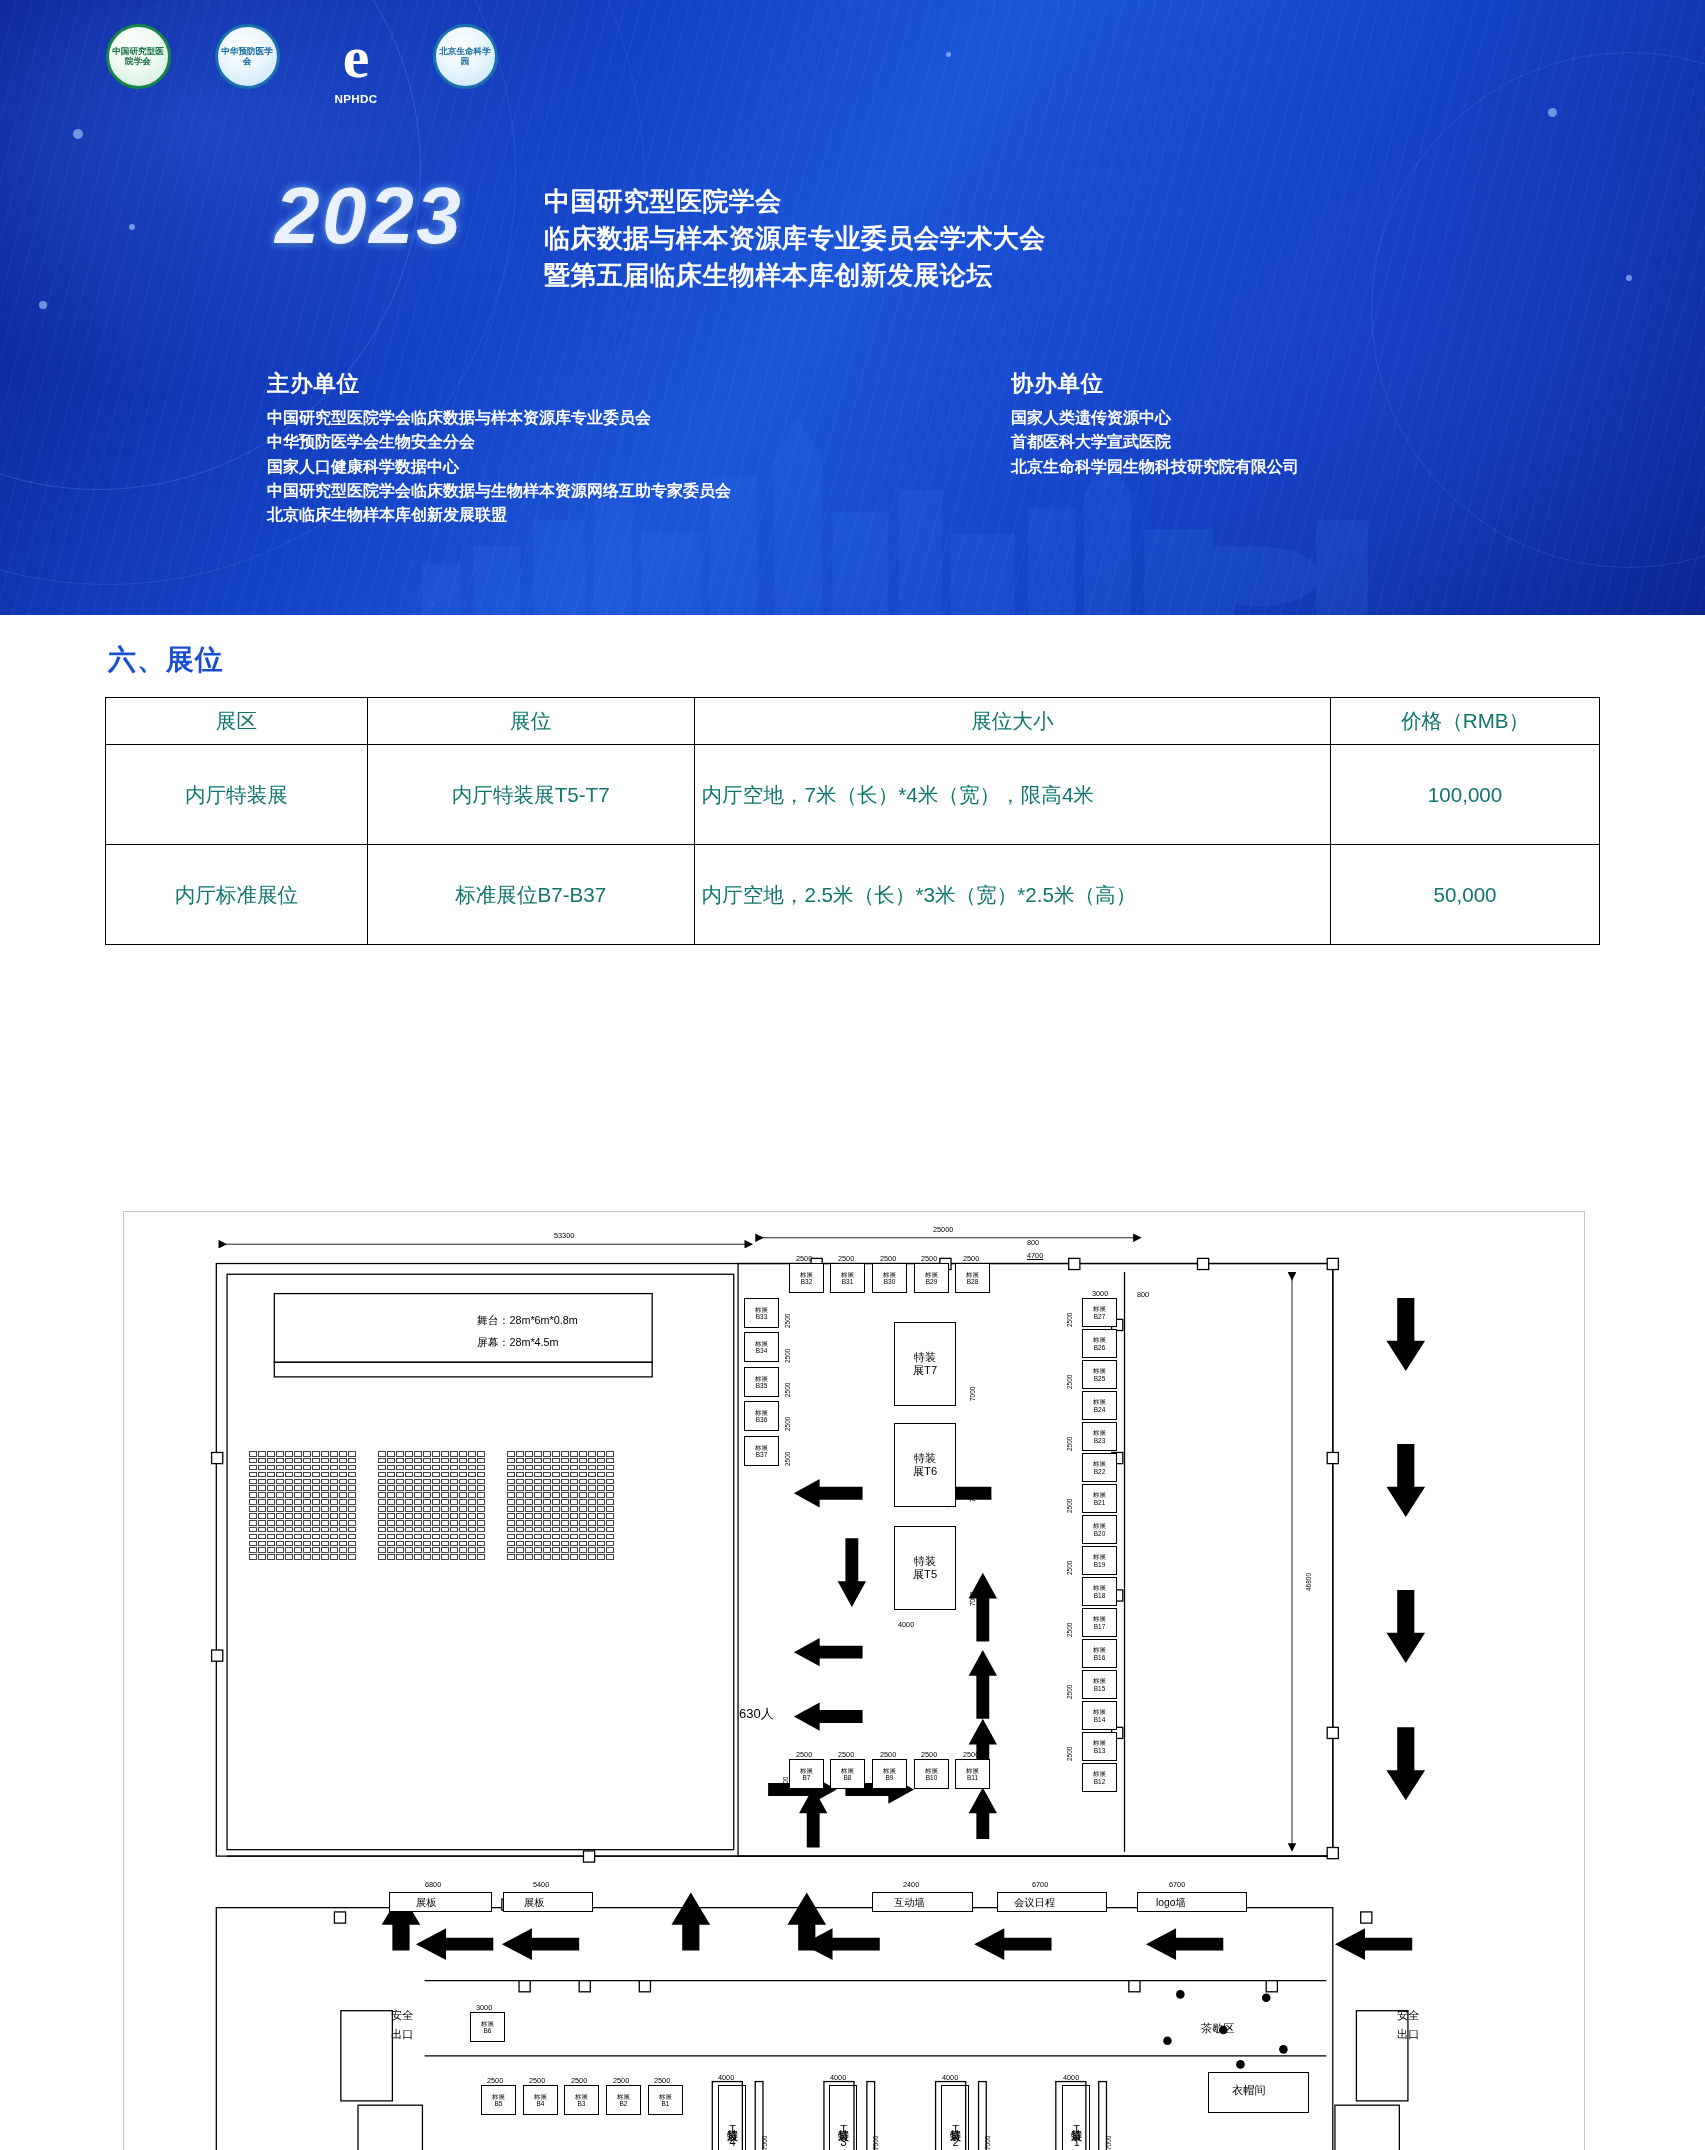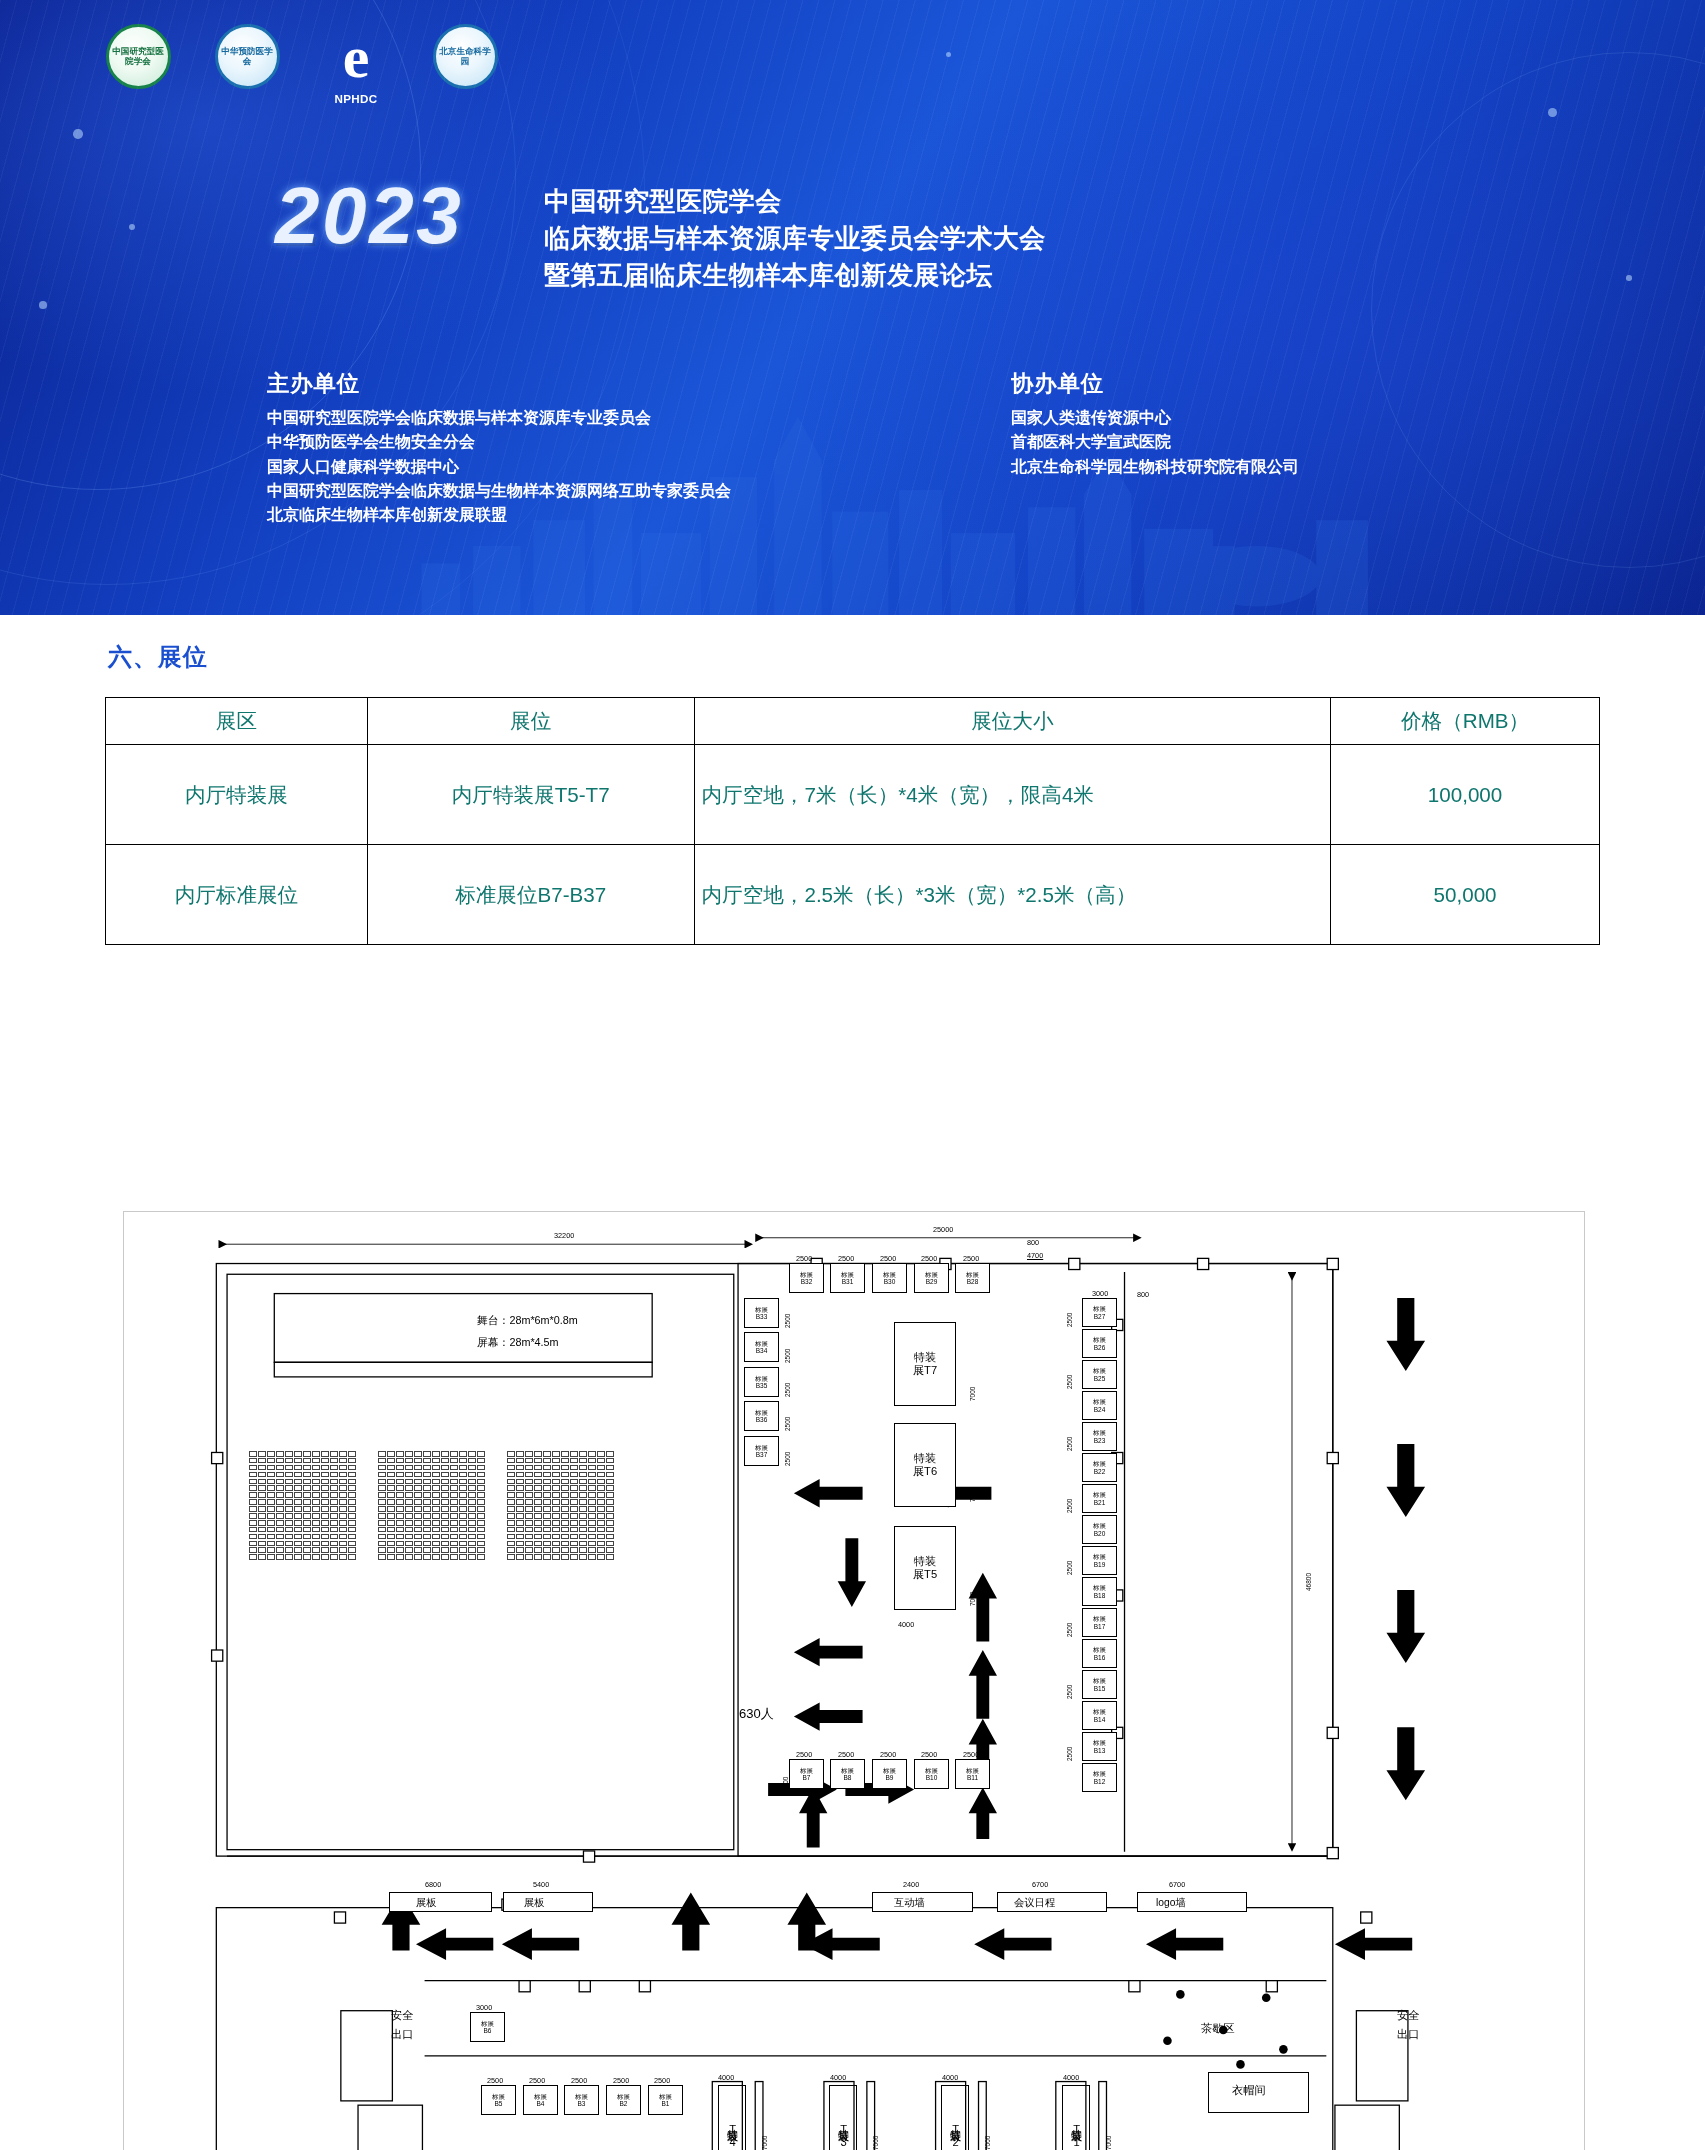--- a/index.html
+++ b/index.html
@@ -78,21 +78,21 @@
   .title-line { font-size: 26px; font-weight: bold; line-height: 1.42; letter-spacing: 0.4px; }
 
   .org-left { position: absolute; left: 267px; top: 368px; color: #ffffff; }
   .org-right { position: absolute; left: 1011px; top: 368px; color: #ffffff; }
   .org-head { font-size: 22.4px; font-weight: bold; margin-bottom: 6.9px; letter-spacing: 0.9px; }
   .org-item { font-size: 16px; line-height: 1.52; font-weight: bold; }
 
   
   .section-title {
     position: absolute; left: 108px; top: 641px;
-    color: #1a4fd0; font-size: 24px; font-weight: bold; letter-spacing: 0.9px;
+    color: #1a4fd0; font-size: 28px; font-weight: bold; letter-spacing: 0.9px;
   }
 
   
   table.fee {
     position: absolute; left: 105px; top: 697px;
     width: 1495px; border-collapse: collapse; background: #fff;
   }
   table.fee th, table.fee td {
     border: 1.3px solid #000; padding: 5.2px 6.9px;
     font-size: 20.6px; color: #0f766e; font-weight: normal;
@@ -329,21 +329,21 @@
       <rect x="2802" y="1200" width="26" height="26"></rect>
       <rect x="2802" y="1480" width="26" height="26"></rect>
       <rect x="1070" y="1488" width="26" height="26"></rect>
       <rect x="880" y="1600" width="26" height="26"></rect>
       <rect x="1040" y="1600" width="26" height="26"></rect>
       <rect x="204" y="560" width="26" height="26"></rect>
       <rect x="204" y="1020" width="26" height="26"></rect>
     </g>
   </svg>
 
-  <div class="dim" style="left:430px;top:19.4px;">32200</div>
+  <div class="dim" style="left:430px;top:19.4px;">53300</div>
   <div class="dim" style="left:809px;top:13px;">25000</div>
   <div class="dimv" style="left:1181px;top:379px;">46800</div>
 
   <div class="lbl" style="left:353px;top:102px;font-size:10.8px;">舞台：28m*6m*0.8m</div>
   <div class="lbl" style="left:353px;top:124px;font-size:10.8px;">屏幕：28m*4.5m</div>
   <div class="lbl" style="left:615px;top:493px;font-size:13px;">630人</div>
 
   <div class="seatblock" style="left:125px;top:239px;grid-template-columns:repeat(12,7.7px);grid-template-rows:repeat(16,5.6px);">
     <div class="seat"></div>
       <div class="seat"></div>

